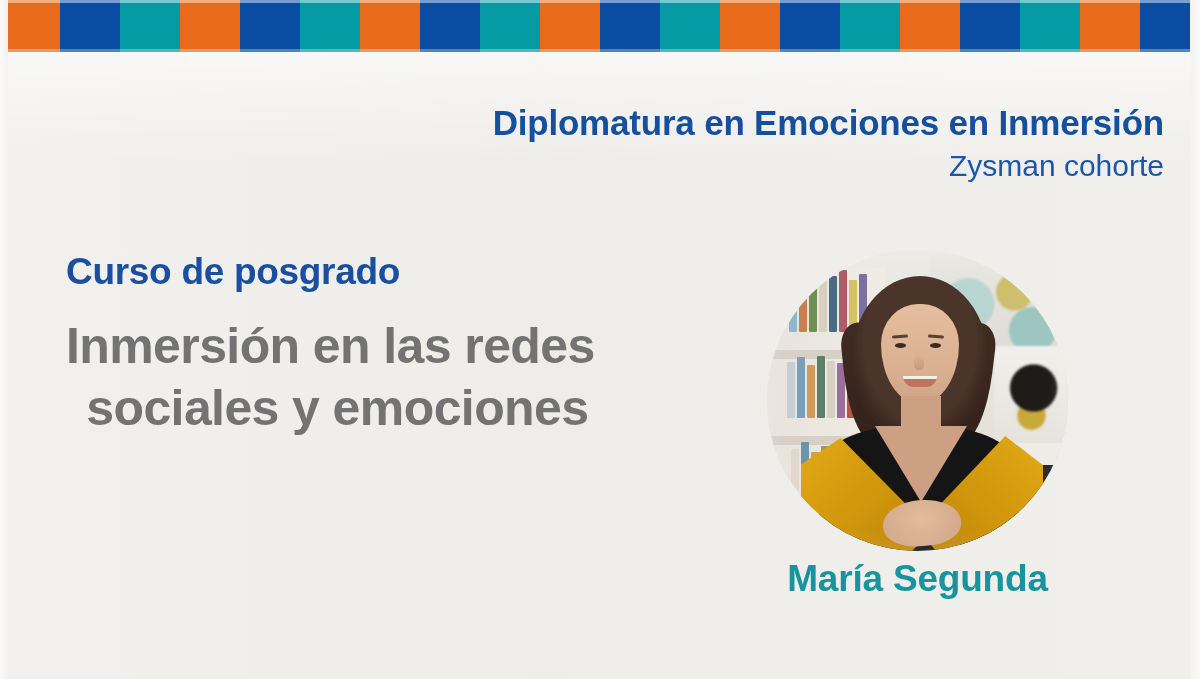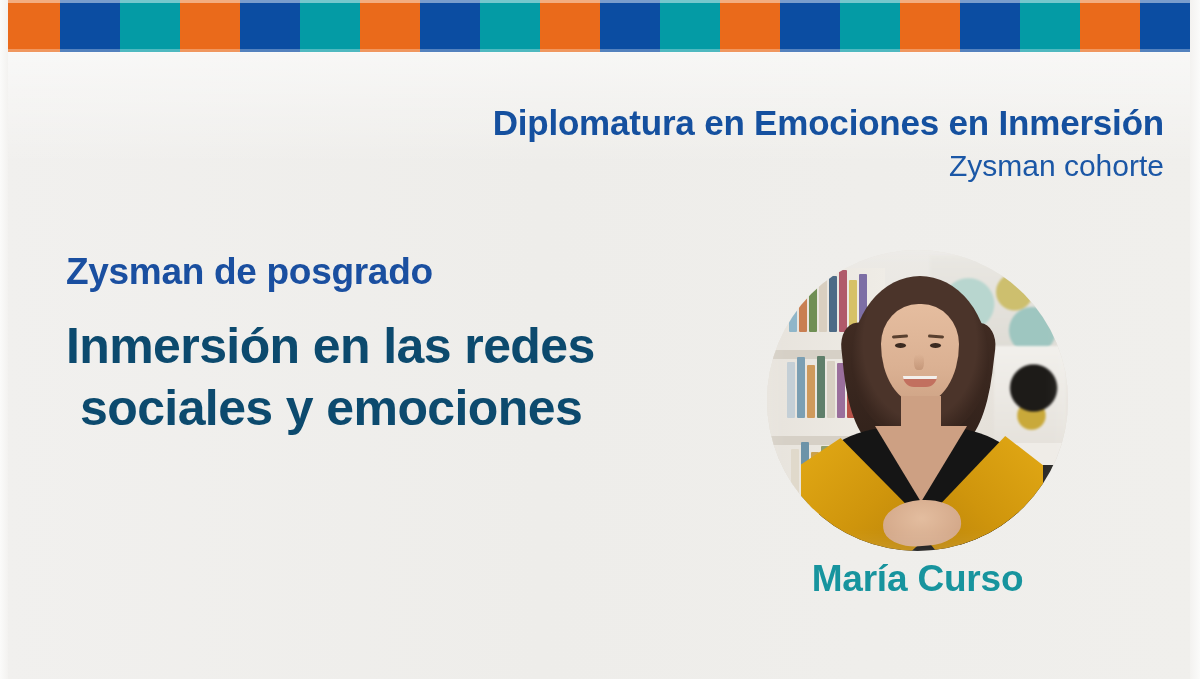--- a/index.html
+++ b/index.html
@@ -114,23 +114,24 @@
     font-weight: bold;
     color: #1a4fa0;
     line-height: 1.1;
     letter-spacing: -0.3px;
     white-space: nowrap;
   }
   .course-title {
     margin-top: 22px;
     font-size: 50px;
     font-weight: bold;
-    color: #0c4a6e;
+    color: #737373;
     line-height: 1.25;
     letter-spacing: -0.6px;
+    text-align: center;
   }
   .course-title .line {
     display: block;
     white-space: nowrap;
   }
   .course-title .line.l2 {
     margin-left: 14px;
   }
 
   
@@ -373,21 +374,21 @@
     </div>
   <div class="stripe-band-topline"></div>
   <div class="stripe-band-botline"></div>
 
   <div class="header-block">
     <div class="header-title">Diplomatura en Emociones en Inmersión</div>
     <div class="header-subtitle">Zysman cohorte</div>
   </div>
 
   <div class="course-block">
-    <div class="course-kicker">Zysman de posgrado</div>
+    <div class="course-kicker">Curso de posgrado</div>
     <div class="course-title">
       <span class="line l1">Inmersión en las redes</span>
       <span class="line l2">sociales y emociones</span>
     </div>
   </div>
 
   <div class="portrait-wrap">
     <div class="portrait">
       <div class="pt-wall"></div>
 
@@ -444,17 +445,17 @@
         <div class="pt-top"></div>
         <div class="pt-vneck"></div>
         <div class="pt-shawl-l"></div>
         <div class="pt-shawl-r"></div>
         <div class="pt-hands"></div>
       </div>
       <div class="pt-soft"></div>
     </div>
   </div>
 
-  <div class="speaker-name">María Curso</div>
+  <div class="speaker-name">María Segunda</div>
 
   <div class="edge-left"></div>
   <div class="edge-right"></div>
 </div>
 
 </body></html>

